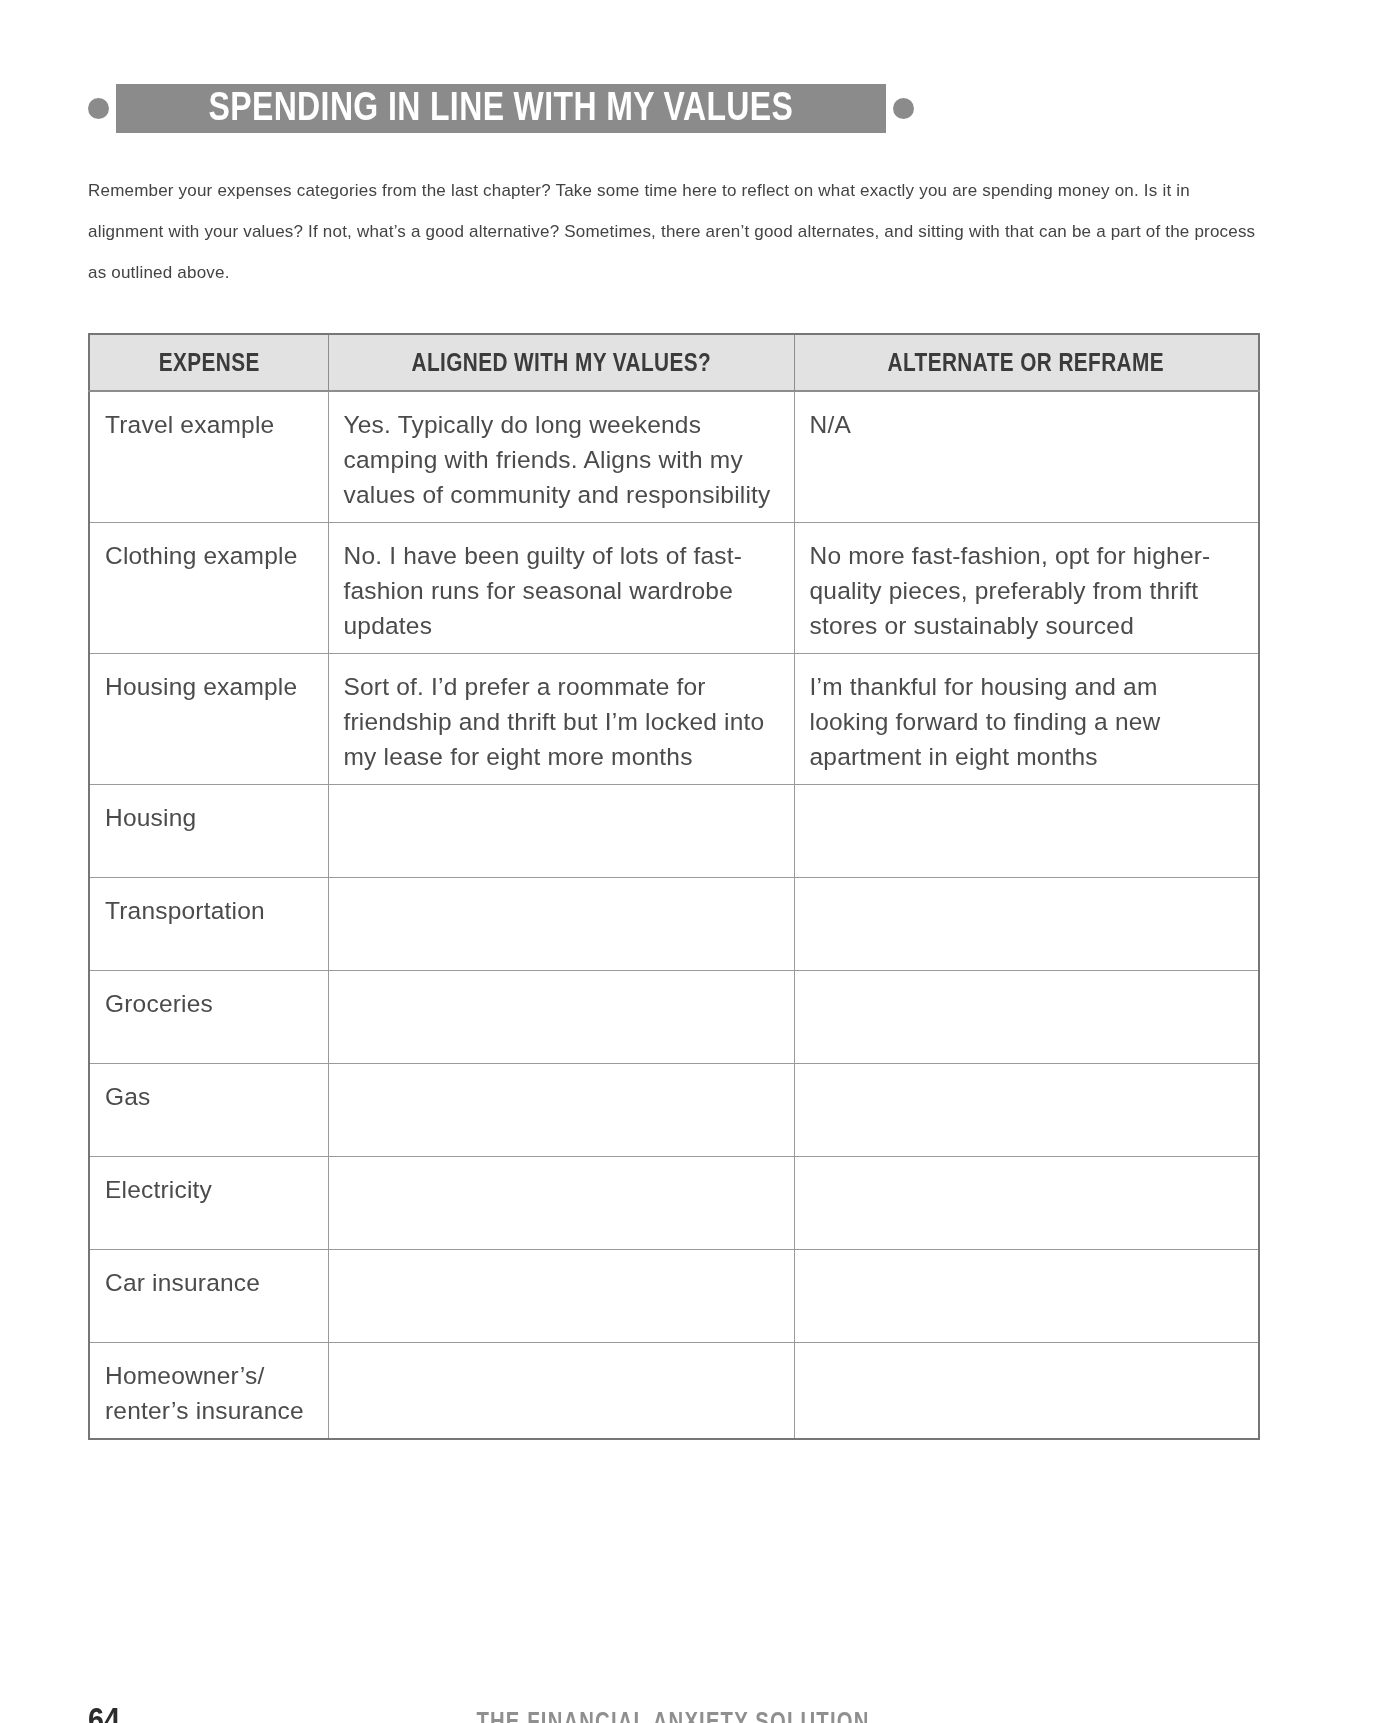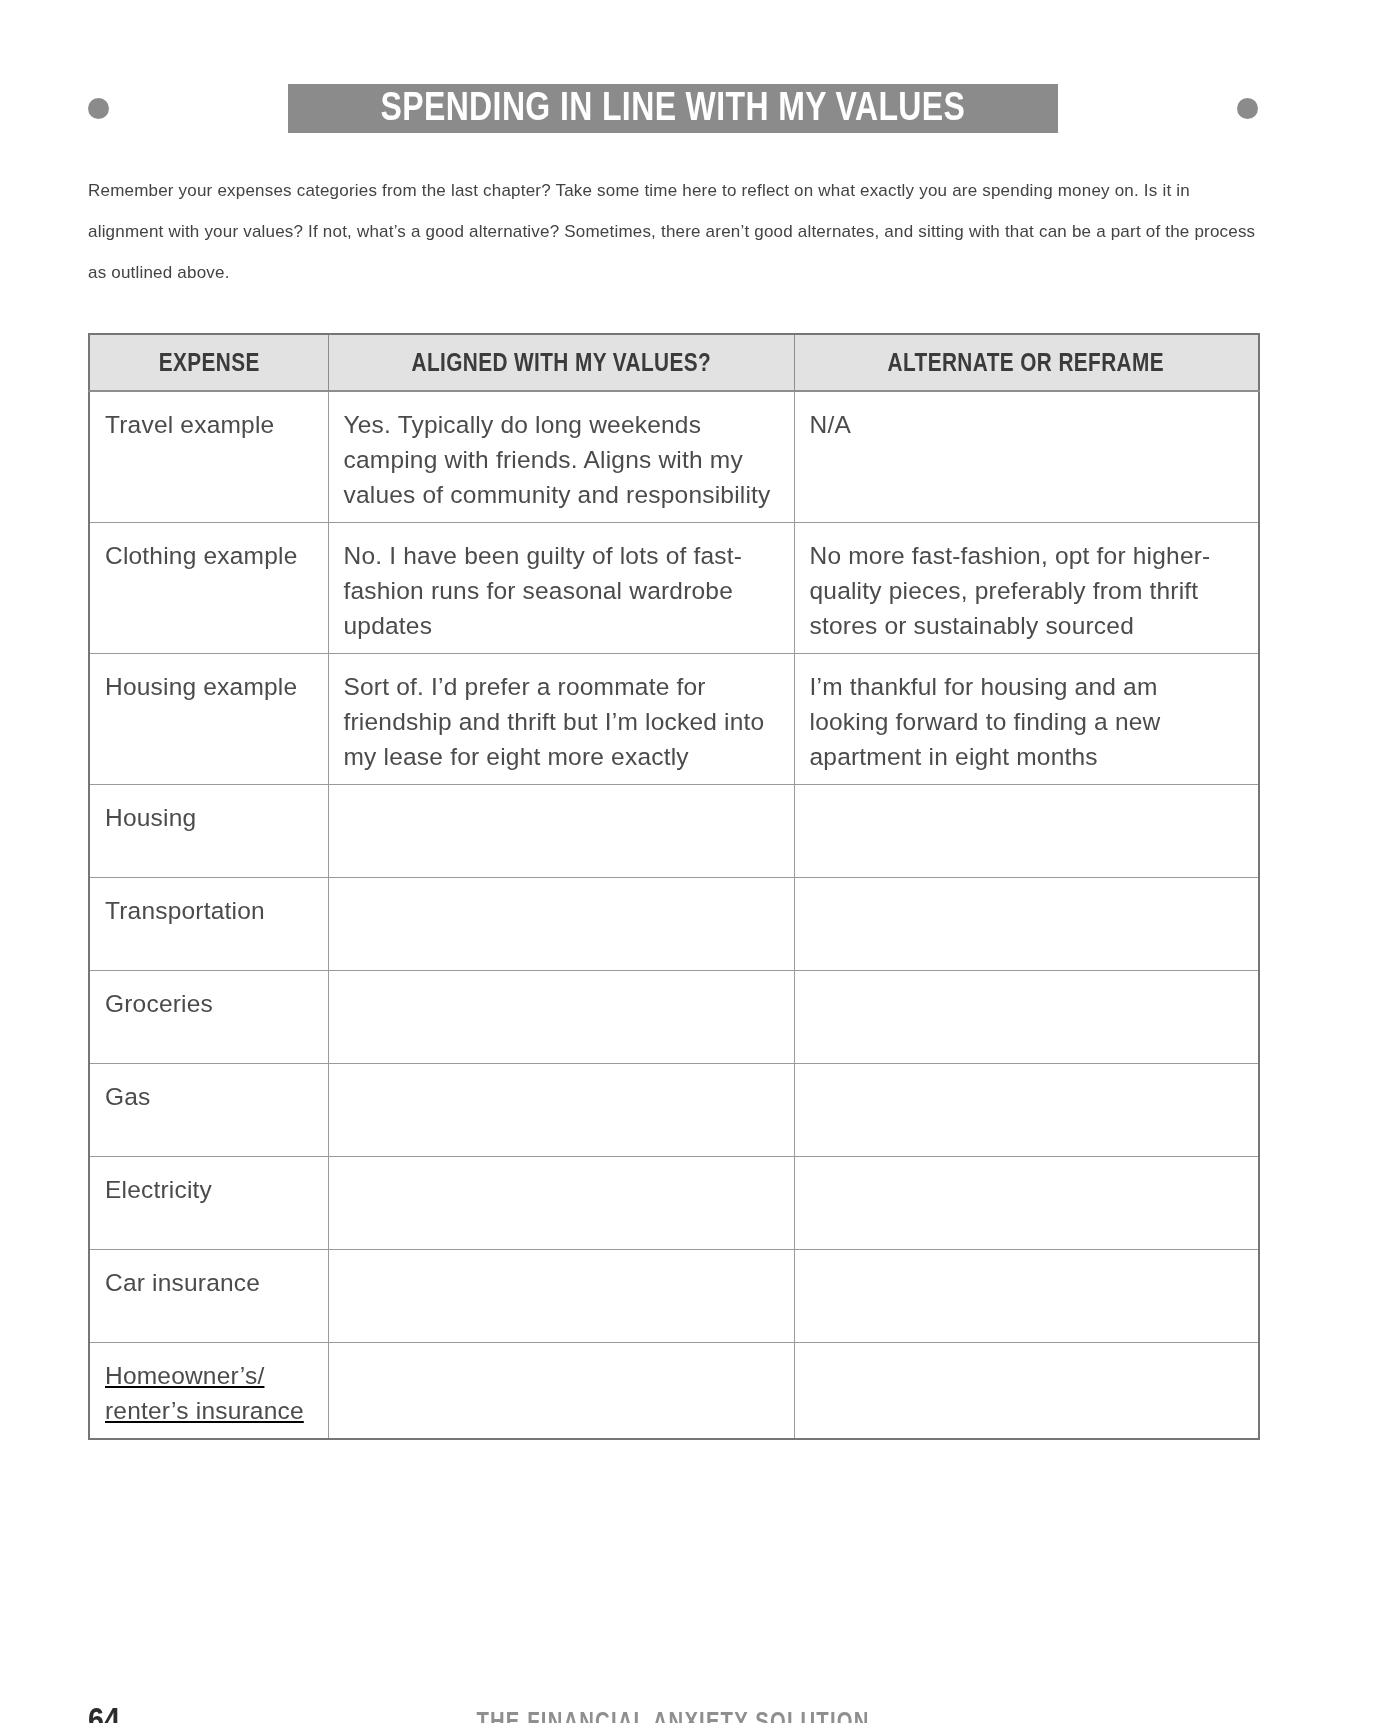--- a/index.html
+++ b/index.html
@@ -24,21 +24,21 @@
     left: 88px;
     top: 0;
     width: 1170px;
   }
 
   
   .title-row {
     margin-top: 84px;
     display: flex;
     align-items: center;
-    justify-content: space-between;
+    justify-content: flex-start;
     gap: 7px;
     height: 49px;
   }
   .dot {
     width: 21px;
     height: 21px;
     border-radius: 50%;
     background: #8b8b8b;
     flex: 0 0 auto;
   }
@@ -108,21 +108,21 @@
     border: 1px solid #9a9a9a;
     vertical-align: top;
     padding: 15px 16px 10px 15px;
     font-size: 24.5px;
     line-height: 35px;
     color: #4b4b4b;
     letter-spacing: 0.2px;
   }
   .worksheet tr.row-example { height: 114px; }
   .worksheet tr.row-blank   { height: 93px; }
-  .worksheet tr.row-last    { height: 88px; text-decoration: underline; }
+  .worksheet tr.row-last    { height: 88px; }
 
   
   .footer {
     position: absolute;
     left: 88px;
     top: 1694px;
     width: 1170px;
     height: 50px;
   }
   .page-num {
@@ -190,21 +190,21 @@
           <td>Yes. Typically do long weekends camping with friends. Aligns with my values of community and responsibility</td>
           <td>N/A</td>
         </tr>
         <tr class="row-example">
           <td>Clothing example</td>
           <td>No. I have been guilty of lots of fast-fashion runs for seasonal wardrobe updates</td>
           <td>No more fast-fashion, opt for higher-quality pieces, preferably from thrift stores or sustainably sourced</td>
         </tr>
         <tr class="row-example">
           <td>Housing example</td>
-          <td>Sort of. I’d prefer a roommate for friendship and thrift but I’m locked into my lease for eight more exactly</td>
+          <td>Sort of. I’d prefer a roommate for friendship and thrift but I’m locked into my lease for eight more months</td>
           <td>I’m thankful for housing and am looking forward to finding a new apartment in eight months</td>
         </tr>
         <tr class="row-blank">
           <td>Housing</td>
           <td></td>
           <td></td>
         </tr>
         <tr class="row-blank">
           <td>Transportation</td>
           <td></td>

